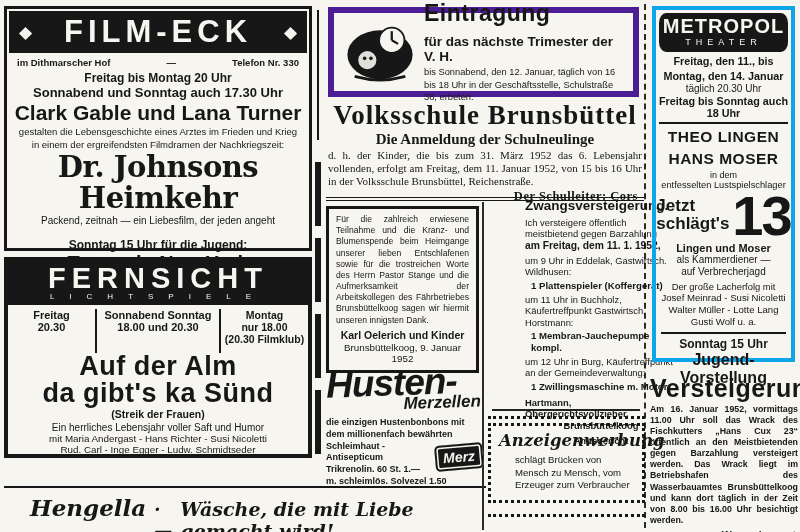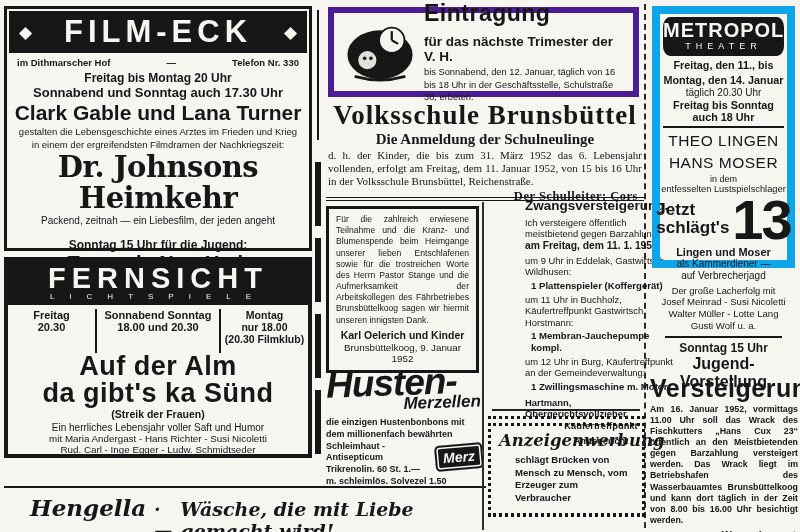--- a/index.html
+++ b/index.html
@@ -90,32 +90,32 @@
   .hu-brand2 { text-align:right; font-weight:800; font-style:italic; font-size:17px; margin-top:-5px; padding-right:2px; transform:rotate(-2deg); }
   .hu-body { font-size:9px; font-weight:600; line-height:1.3; margin-top:3px; }
   .merz-badge { float:right; width:48px; height:26px; margin:3px 0 0 4px; background:#171717; color:#f6f5f0;
     display:flex; align-items:center; justify-content:center; font-style:italic; font-weight:bold; font-size:14px;
     border-radius:5px; transform:rotate(-5deg); box-shadow: inset 0 0 0 2px #171717, inset 0 0 0 3.5px #f6f5f0; }
 
   
   .anz-rule-top { left:488px; top:416px; width:157px; border-top:3px dotted #171717; }
   .anzeigen { left:488px; top:423px; width:157px; border:3px dotted #171717; padding:5px 8px 8px; }
   .anz-title { font-family:"DejaVu Serif", serif; font-style:italic; font-weight:bold; font-size:16.5px; text-align:center; }
-  .anz-body { font-size:9.6px; line-height:1.32; padding-left:16px; margin-top:4px; font-weight:700; }
+  .anz-body { font-size:9.6px; line-height:1.32; padding-left:16px; margin-top:4px; font-weight:400; }
   .anz-rule-bot { left:488px; top:514px; width:157px; border-top:3px dotted #171717; }
 
   
-  .metropol { left:652px; top:6px; width:143px; height:262px; border:8px solid #0ea5e9; }
+  .metropol { left:652px; top:6px; width:143px; height:356px; border:4px solid #0ea5e9; }
   .m-band { margin:3px; background:#171717; text-align:center; padding:3px 0 4px; border-radius:7px/10px; }
   .m-name { color:#f6f5f0; font-size:20px; font-weight:900; letter-spacing:1px; line-height:21px; }
   .m-theater { color:#f6f5f0; font-size:9px; letter-spacing:5px; line-height:11px; }
   .m-dates { text-align:center; font-weight:bold; font-size:10.8px; line-height:1.2; margin-top:2px; }
   .m-dates3 { text-align:center; font-size:10px; font-weight:500; }
   .m-extra { text-align:center; font-weight:bold; font-size:10.8px; padding-bottom:3px; margin:1px 3px 0; border-bottom:2px solid #171717; }
-  .m-star { text-align:center; font-weight:normal; font-size:15.5px; line-height:1.15; margin-top:4px; letter-spacing:0.5px; }
+  .m-star { text-align:center; font-weight:bold; font-size:15.5px; line-height:1.15; margin-top:4px; letter-spacing:0.5px; }
   .m-indem { text-align:center; font-size:9px; margin-top:2px; font-weight:500; }
   .m-schlager { text-align:center; font-size:9.3px; font-weight:500; }
   .m-title-row { display:flex; align-items:center; justify-content:center; gap:3px; margin-top:1px; }
   .m-jetzt { font-weight:900; font-size:17px; line-height:1.05; text-align:left; }
   .m-13 { font-size:56px; font-weight:900; line-height:0.88; letter-spacing:-2px; }
   .m-desc1 { text-align:center; font-weight:bold; font-size:11px; margin-top:2px; }
   .m-desc23 { text-align:center; font-size:10px; line-height:1.2; font-weight:500; }
   .m-castintro { text-align:center; font-size:9.4px; margin-top:3px; font-weight:500; }
   .m-cast { text-align:center; font-size:9.6px; line-height:1.25; font-weight:500; }
   .m-rule { border-top:2px solid #171717; margin:4px 5px 0; }
@@ -232,21 +232,21 @@
     <div class="zw-title">Zwangsversteigerung.</div>
     <p>Ich versteigere öffentlich meistbietend gegen Barzahlung</p>
     <div class="zw-date">am Freitag, dem 11. 1. 1952,</div>
     <p>um 9 Uhr in Eddelak, Gastwirtsch. Wildhusen:</p>
     <div class="zw-item">1 Plattenspieler (Koffergerät)</div>
     <p>um 11 Uhr in Buchholz, Käufertreffpunkt Gastwirtsch. Horstmann:</p>
     <div class="zw-item">1 Membran-Jauchepumpe kompl.</div>
     <p>um 12 Uhr in Burg, Käufertreffpunkt an der Gemeindeverwaltung:</p>
     <div class="zw-item">1 Zwillingsmaschine m. Motor</div>
     <div class="zw-sig">Hartmann, Obergerichtsvollzieher,</div>
-    <div class="zw-sig2">Käufertreffpunkt</div>
+    <div class="zw-sig2">Brunsbüttelkoog</div>
     <div class="zw-court">Amtsgericht</div>
   </div>
   <div class="abs zw-rule"></div>
 
   <div class="abs husten">
     <div class="hu-brand1">Husten-</div>
     <div class="hu-brand2">Merzellen</div>
     <div class="hu-body">
       <span>die einzigen Hustenbonbons mit dem millionenfach bewährten</span>
       <span class="merz-badge">Merz</span>

